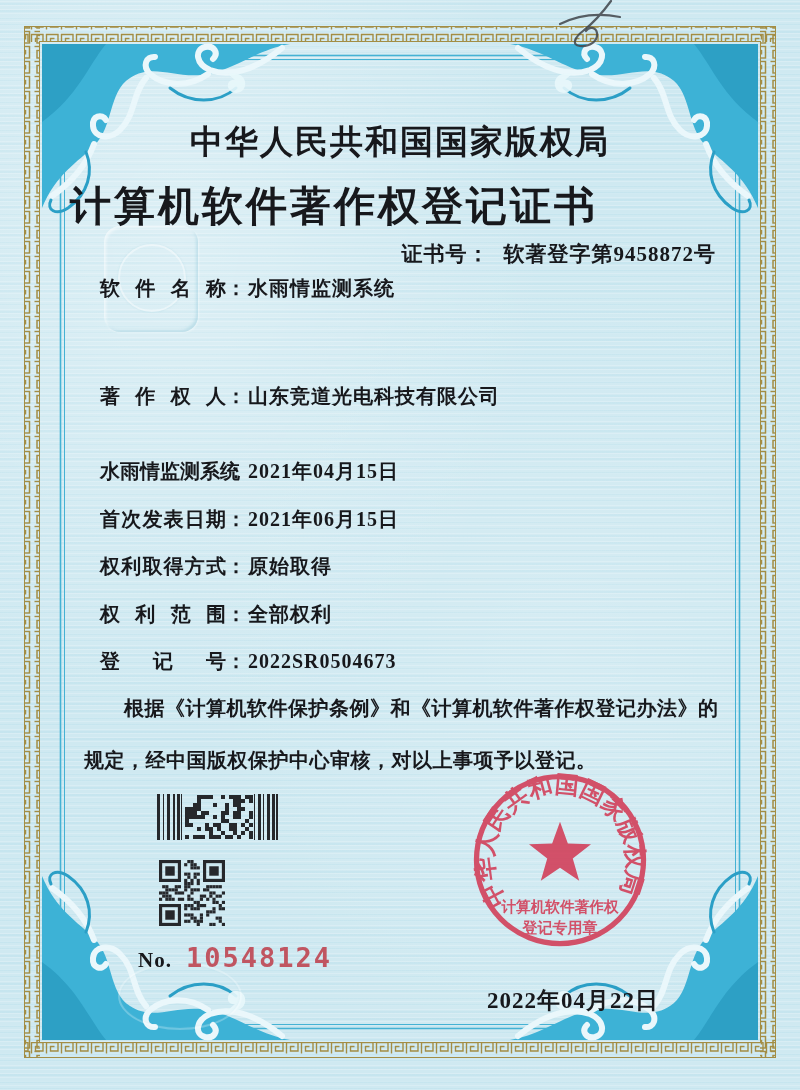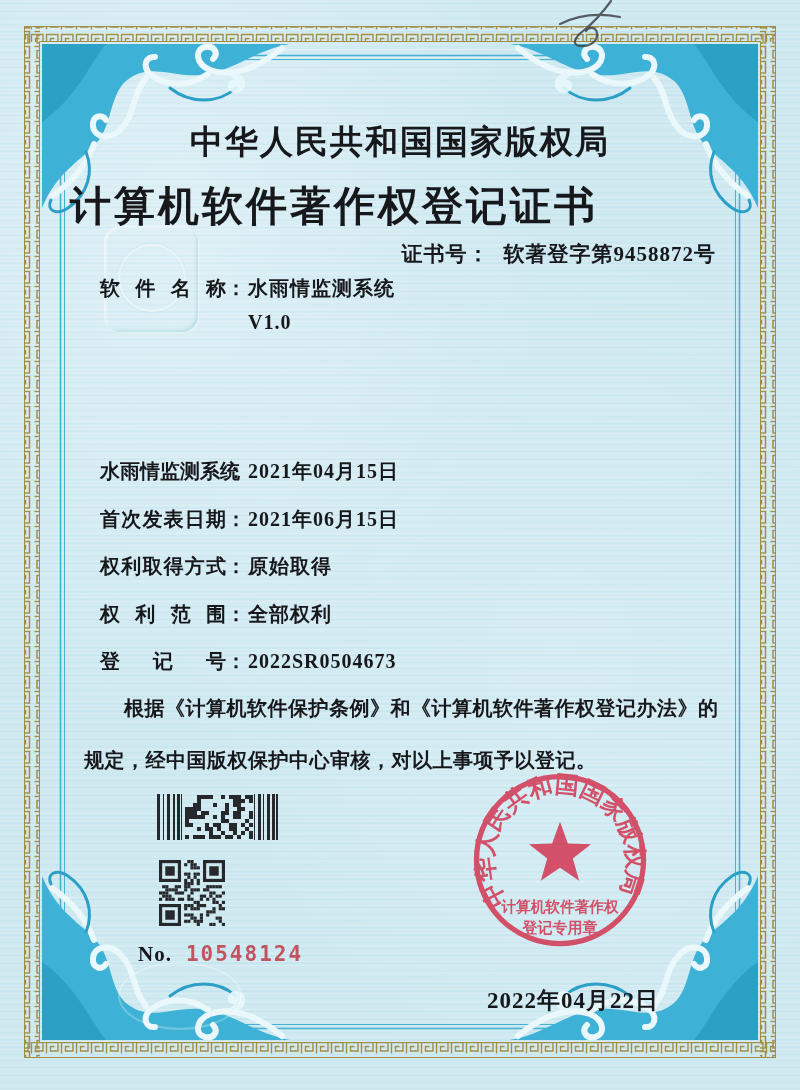--- a/index.html
+++ b/index.html
@@ -38,21 +38,21 @@
     font-size:20px;font-weight:600;line-height:52px;text-indent:2em;letter-spacing:.5px;margin:0;
   }
   
   .barcode{position:absolute;left:157px;top:794px;}
   .qrcode{position:absolute;left:159px;top:860px;}
   
   .serial{position:absolute;left:138px;top:942px;font-size:21px;white-space:nowrap;}
   .serial .no{font-weight:600;letter-spacing:1px;}
   .serial .num{
     font-family:"DejaVu Sans Mono","Liberation Mono",monospace;
-    color:#c05561;font-size:21px;letter-spacing:2px;margin-left:14px;font-weight:600;
+    color:#c05561;font-size:27px;letter-spacing:2px;margin-left:14px;font-weight:600;
   }
   .issue-date{position:absolute;left:487px;top:949px;font-size:23px;font-weight:800;letter-spacing:1px;margin-top:36px;}
   
   .seal{position:absolute;left:464px;top:766px;opacity:.92;}
   
   .emboss{
     position:absolute;left:104px;top:226px;width:94px;height:106px;border-radius:16px;
     box-shadow:inset 2px 2px 3px rgba(255,255,255,.75), inset -2px -2px 3px rgba(145,200,216,.55), 1px 1px 2px rgba(255,255,255,.5);
     opacity:.75;
   }
@@ -121,21 +121,24 @@
     </g>
   </svg>
 
   <div class="authority">中华人民共和国国家版权局</div>
   <div class="cert-title">计算机软件著作权登记证书</div>
   <div class="certno-line">
     <span>证书号：</span><span class="gap"></span><span>软著登字第9458872号</span>
   </div>
 
   <div class="frow" style="top:271px">
-    <span class="flabel">软件名称</span><span class="fcolon">：</span><span class="fvalue"><div>水雨情监测系统</div><div>V1.0</div></span>
+    <span class="flabel">软件名称</span><span class="fcolon">：</span><span class="fvalue"><div>水雨情监测系统</div></span>
+  </div>
+  <div class="frow" style="top:379px">
+    <span class="flabel">著作权人</span><span class="fcolon">：</span><span class="fvalue">山东竞道光电科技有限公司</span>
   </div>
   <div class="frow" style="top:454px">
     <span class="flabel">水雨情监测系统</span><span class="fcolon">：</span><span class="fvalue">2021年04月15日</span>
   </div>
   <div class="frow" style="top:502px">
     <span class="flabel">首次发表日期</span><span class="fcolon">：</span><span class="fvalue">2021年06月15日</span>
   </div>
   <div class="frow" style="top:549px">
     <span class="flabel">权利取得方式</span><span class="fcolon">：</span><span class="fvalue">原始取得</span>
   </div>

